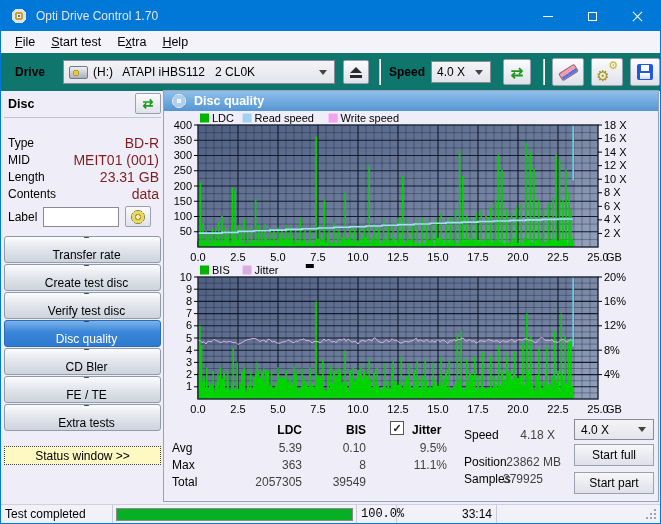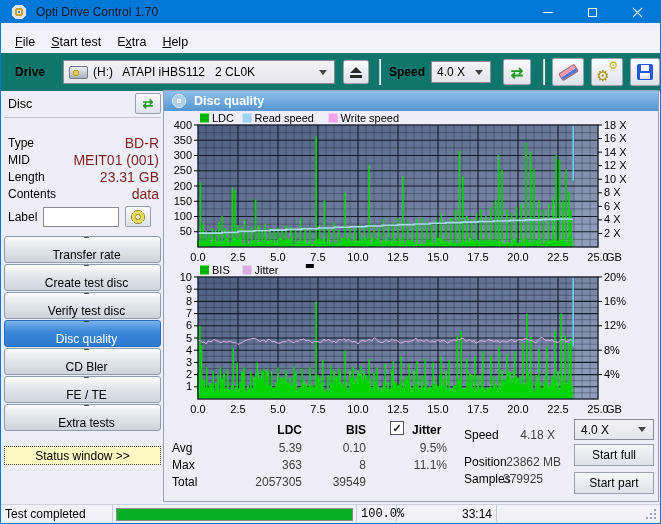--- a/index.html
+++ b/index.html
@@ -3,21 +3,21 @@
 <meta charset="utf-8">
 <style>
   * { box-sizing: border-box; margin: 0; padding: 0; }
   html,body { background:#555; }
   .window {
     position: relative; width: 661px; height: 524px;
     font-family: "Liberation Sans", sans-serif; font-size: 12px;
     background: #efeef8; border: 1px solid #0078d7; overflow: hidden;
   }
   
-  .titlebar { position:absolute; top:0; left:0; right:0; height:22px; background:#0078d7; display:flex; align-items:center; color:#0f172a; }
+  .titlebar { position:absolute; top:0; left:0; right:0; height:30px; background:#0078d7; display:flex; align-items:center; color:#e5e5e5; }
   .app-ico { width:16px; height:16px; margin:0 9px 0 10px; border-radius:50%;
     background: radial-gradient(circle at 8px 8px, #3b7fc4 0 1.5px, #f0ead8 1.5px 2.5px, #c9a22c 2.5px 4.5px, #dde2ec 4.5px 7.5px, rgba(0,0,0,0) 7.5px); }
   .title-text { font-size:12px; }
   .win-btns { margin-left:auto; display:flex; height:100%; }
   .win-btn { width:45px; height:100%; display:flex; align-items:center; justify-content:center; }
   .min-ico { width:10px; height:1px; background:#fff; }
   .max-ico { width:9px; height:9px; border:1px solid #fff; }
   .x-ico { position:relative; width:11px; height:11px; }
   .x-ico::before,.x-ico::after { content:""; position:absolute; left:5px; top:-1px; width:1px; height:13px; background:#fff; }
   .x-ico::before { transform:rotate(45deg); } .x-ico::after { transform:rotate(-45deg); }
@@ -43,21 +43,21 @@
   .ico-gears .g1 { position:absolute; left:0; bottom:-3px; font-size:15px; color:#a8920e; }
   .ico-gears .g2 { position:absolute; right:0; top:-3px; font-size:11px; color:#c9b324; }
   .ico-save { width:16px; height:16px; border-radius:2px; background:
       linear-gradient(#fff,#fff) 4px 1px / 8px 6px no-repeat,
       linear-gradient(#2257d8,#2257d8) 9px 1px / 2px 5px no-repeat,
       linear-gradient(#fff,#d8dce8) 3px 9px / 10px 6px no-repeat,
       #2257d8; }
   
   .sidebar { position:absolute; left:3px; top:92px; width:157px; }
   .disc-hd { display:flex; align-items:center; border-bottom:1px solid #c2c4d4; padding:0 0 3px 4px; }
-  .disc-hd .t { font-weight:normal; font-size:12.5px;text-align:center; }
+  .disc-hd .t { font-weight:bold; font-size:12.5px;text-align:center; }
   .mini-btn { margin-left:auto; width:26px; height:21px; border:1px solid #98a0b0; border-radius:2px; background:linear-gradient(#fbfbfd,#dfe2ea); display:flex; align-items:center; justify-content:center; }
   .mini-btn .ico-arrows { font-size:13px; }
   .f-row { display:flex; height:17px; align-items:center; padding:0 2px 0 4px; }
   .f-row .fl { font-size:12px; }
   .f-row .fv { margin-left:auto; color:#7f1d1d; font-size:14px; }
   .label-row { display:flex; align-items:center; margin-top:4px; padding-left:4px; gap:6px; }
   .label-row input { width:76px; height:20px; border:1px solid #8a8a96; background:#fff; font:12px "Liberation Sans",sans-serif; padding:0 3px; }
   .gdisc { width:14px; height:14px; border-radius:50%;
     background: radial-gradient(circle at 7px 7px, #f4eecf 0 2px, #b8a524 2px 3.5px, #e4d86a 3.5px 6.5px, #8a7d1a 6.5px 7px, rgba(0,0,0,0) 7px); }
   .side-btns { margin-top:9px; }

